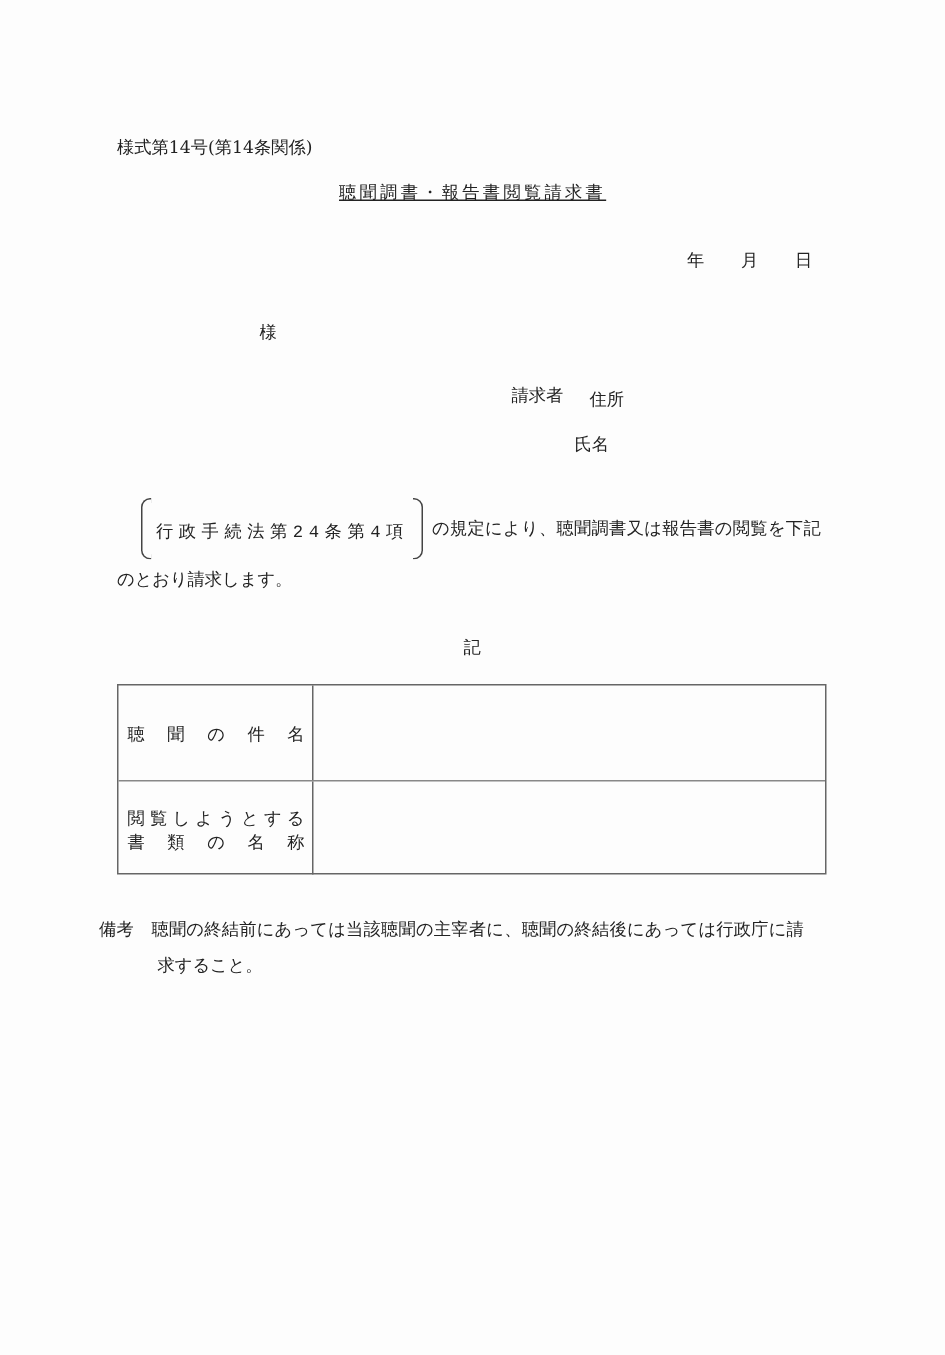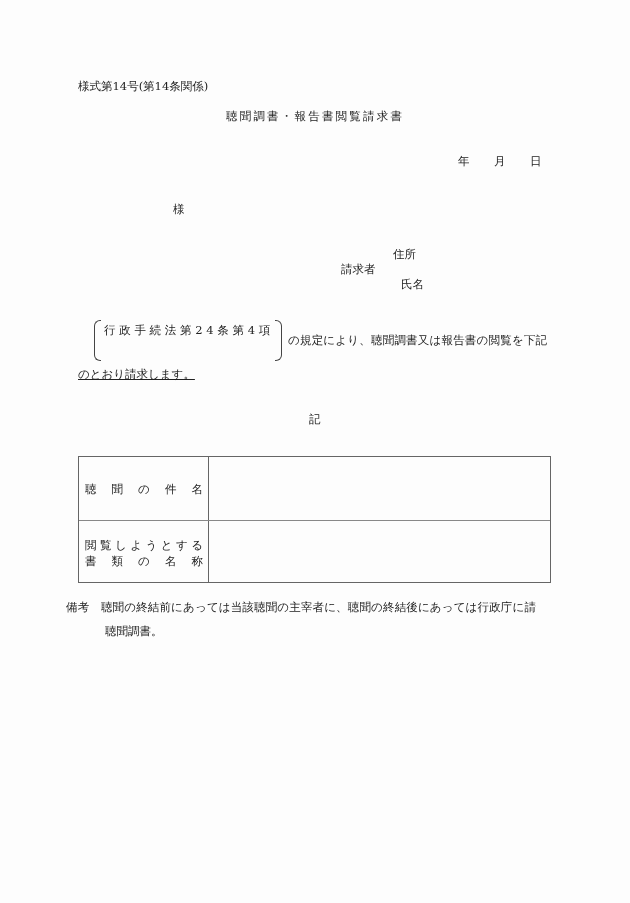--- a/index.html
+++ b/index.html
@@ -1,35 +1,35 @@
 <!DOCTYPE html>
 <html><head>
 <meta charset="utf-8">
 <style>
   html, body { margin:0; padding:0; }
   body {
     width:630px; height:903px; background:#fdfdfd; position:relative; overflow:hidden;
     font-family:"DejaVu Serif","Liberation Serif",serif; color:#222;
   }
-  .abs { position:absolute; white-space:nowrap; }
+  .abs { position:absolute; white-space:nowrap;margin-top:12px; }
   .t12 { font-size:11.5px; }
   #form-number { left:78px; top:79px; }
-  #doc-title { left:226px; top:109px; letter-spacing:2.2px; }
+  #doc-title { left:226px; top:109px; letter-spacing:2.2px;text-decoration:underline; }
   .date { top:154px; }
   #recipient-suffix { left:173px; top:202px; }
   #address-label { left:393px; top:247px; }
-  #requester-label { left:341px; top:262px; }
-  #name-label { left:401px; top:277px;text-align:right; }
+  #requester-label { left:341px; top:244px; }
+  #name-label { left:383px; top:277px;text-align:right; }
   #legal-box { left:94px; top:320px; width:188px; height:41px; }
   #legal-box .bracket-l { position:absolute; left:0; top:0; width:6px; height:39px; border:1px solid #444; border-right:none; border-radius:6px 0 0 6px; }
   #legal-box .bracket-r { position:absolute; right:0; top:0; width:6px; height:39px; border:1px solid #444; border-left:none; border-radius:0 6px 6px 0; }
-  #legal-line1 { left:10px; top:3px; letter-spacing:3.7px; }
+  #legal-line1 { left:10px; top:3px; letter-spacing:3.7px;font-family:Liberation Mono, monospace; }
   #legal-line2 { left:9px; top:19px; letter-spacing:0.1px; }
   #body-line1 { left:288px; top:333px; letter-spacing:0.2px;text-align:center; }
-  #body-line2 { left:78px; top:367px;text-decoration:underline; }
+  #body-line2 { left:78px; top:367px; }
   #ki-heading { left:309px; top:412px; }
   #request-table { position:absolute; left:78px; top:456px; width:473px; height:127px; border:1px solid #666; box-sizing:border-box; }
   .row { position:absolute; left:0; width:100%; box-sizing:border-box; }
   #row1 { top:0; height:64px; border-bottom:1px solid #888; }
   #row2 { top:64px; height:62px; }
   .label-cell { position:absolute; left:0; top:0; width:130px; height:100%; border-right:1px solid #666; box-sizing:border-box; }
   .value-cell { position:absolute; left:130px; top:0; right:0; height:100%; }
   .lbl { position:absolute; left:6px; width:118px; display:flex; justify-content:space-between; font-size:11.5px; }
   #row1 .lbl { top:25px; }
   #row2 .lbl.a { top:17px; }
@@ -95,13 +95,13 @@
         <span>の</span>
         <span>名</span>
         <span>称</span>
       </div>
     </div>
     <div class="value-cell"></div>
   </div>
 </div>
 
 <div class="abs t12" id="remarks-line1">備考　聴聞の終結前にあっては当該聴聞の主宰者に、聴聞の終結後にあっては行政庁に請</div>
-<div class="abs t12" id="remarks-line2">聴聞調書。</div>
+<div class="abs t12" id="remarks-line2">求すること。</div>
 
 </body></html>

